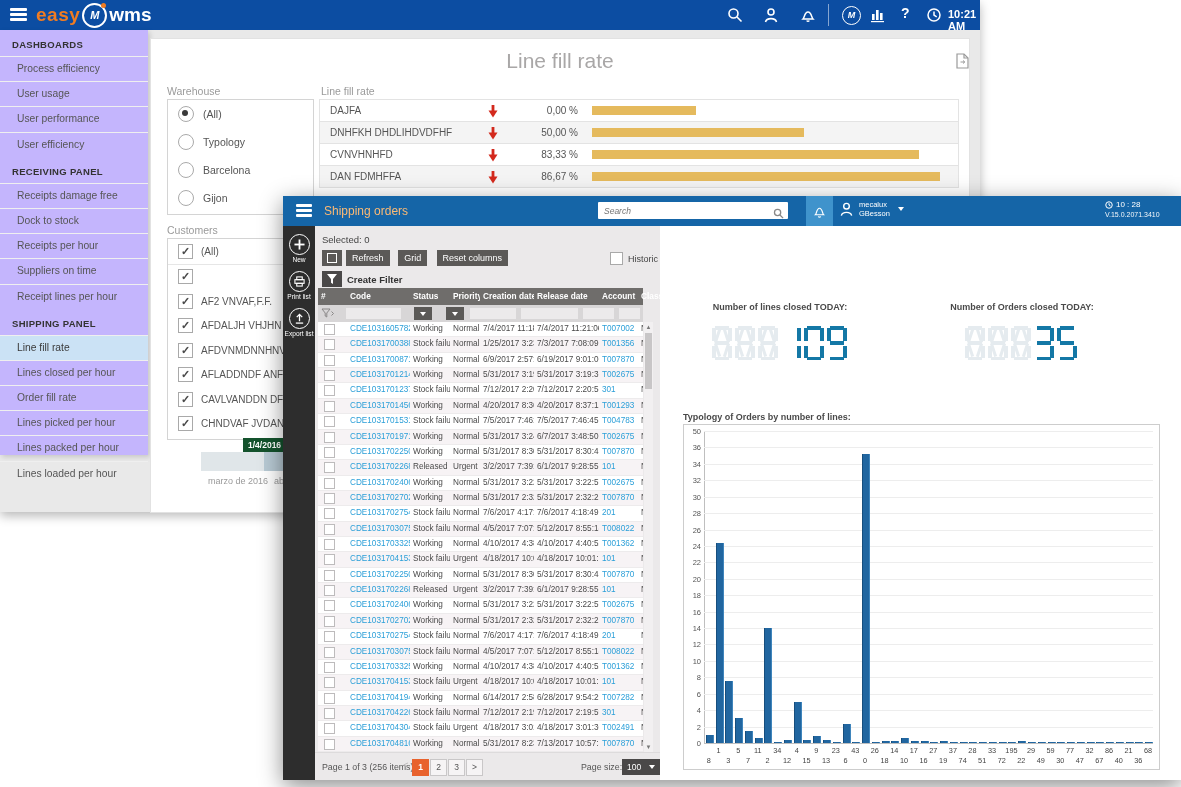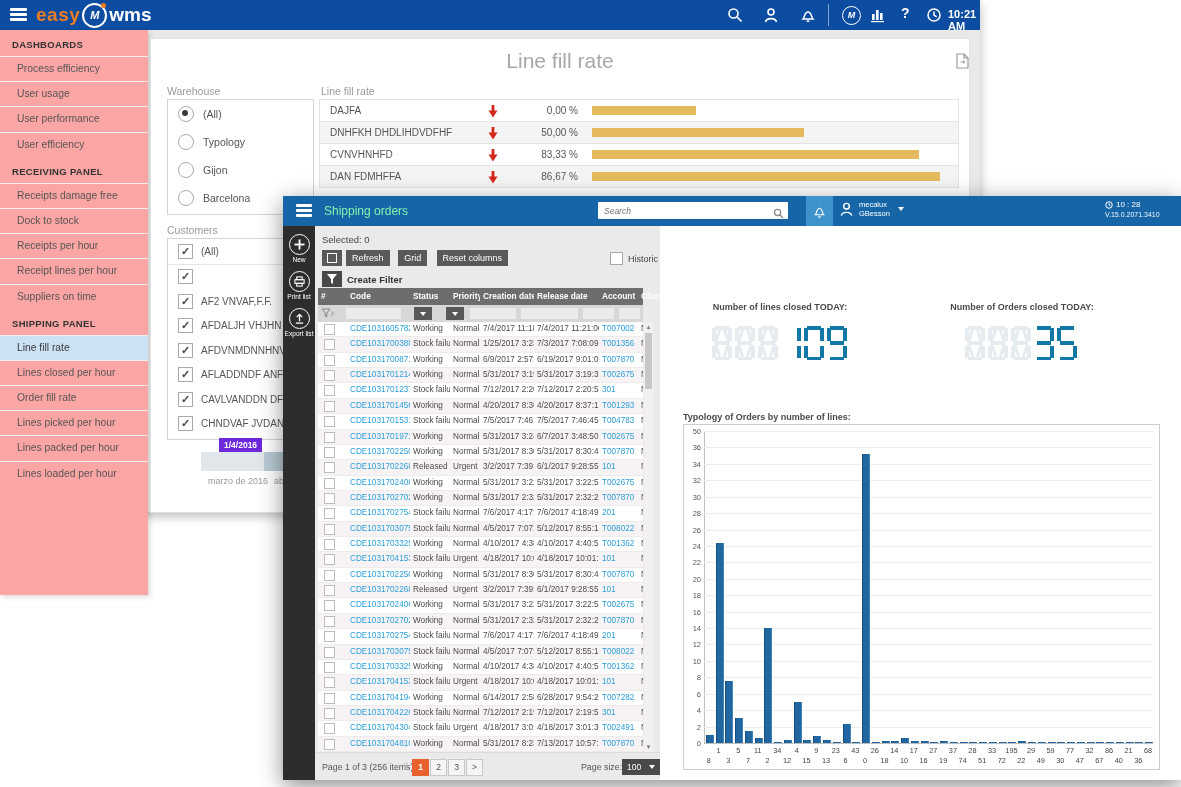--- a/index.html
+++ b/index.html
@@ -17,21 +17,21 @@
   #brand .mlogo i{position:absolute;right:-1px;top:-2px;width:5px;height:5px;background:#F07C22;border-radius:50%}
   #brand .wms{color:#fff;font-weight:bold;font-size:19px}
   .hicon{position:absolute;top:7px;width:16px;height:16px;color:#fff;cursor:pointer}
   .hicon svg{width:16px;height:16px;display:block}
   #topbar .divider{position:absolute;left:828px;top:4px;width:1px;height:22px;background:rgba(255,255,255,.5)}
   #hdr-time{position:absolute;left:948px;top:8px;color:#fff;font-size:11px;font-weight:bold}
   #hdr-qm{position:absolute;left:901px;top:5px;color:#fff;font-size:14px;font-weight:bold;cursor:pointer}
   #hdr-mlogo{position:absolute;left:842px;top:6px;width:17px;height:17px;border:1.5px solid #fff;border-radius:50%;color:#fff;font-size:9px;font-weight:bold;font-style:italic;text-align:center;line-height:16px}
 
   
-  #sidebar{position:absolute;left:0;top:30px;width:148px;height:565px;background:#fca5a5;box-shadow:2px 2px 5px rgba(0,0,0,.15)}
+  #sidebar{position:absolute;left:0;top:30px;width:148px;height:425px;background:#c4b5fd;box-shadow:2px 2px 5px rgba(0,0,0,.15)}
   .side-header{height:26px;line-height:30px;padding-left:12px;font-size:9.5px;font-weight:bold;color:#333;letter-spacing:.3px}
   .side-item{height:24.2px;line-height:24.2px;padding-left:17px;font-size:10.3px;color:#555;border-top:1px solid #efefef;cursor:pointer;white-space:nowrap}
   .side-item.sel{background:#CBE2F5;color:#3a3a3a}
 
   
   #panel{position:absolute;left:150px;top:38px;width:818px;height:473px;background:#fff;border:1px solid #e2e2e2}
   #page-title{position:absolute;left:0;top:10px;width:818px;text-align:center;font-size:21px;font-weight:300;color:#A9A7A7}
   #panel-export{position:absolute;left:805px;top:14px;width:13px;height:16px;cursor:pointer}
   .flabel{font-size:10.5px;color:#9a9a9a}
   #wh-label{position:absolute;left:16px;top:46px}
@@ -39,42 +39,42 @@
   .opt-row{height:28px;display:flex;align-items:center;padding-left:10px;font-size:10.5px;color:#555;cursor:pointer}
   .radio{width:14px;height:14px;border:1px solid #aaa;border-radius:50%;margin-right:9px;position:relative;background:#fff}
   .radio.on:after{content:"";position:absolute;left:3px;top:3px;width:6px;height:6px;border-radius:50%;background:#3a3a3a}
   #cu-label{position:absolute;left:16px;top:185px}
   #cu-card{position:absolute;left:16px;top:199px;width:145px;height:200px;border:1px solid #d4d4d4;background:#fff;overflow:hidden}
   .chk-row{height:24.5px;display:flex;align-items:center;padding-left:10px;font-size:10px;color:#555;white-space:nowrap;cursor:pointer}
   .chk-row:first-child{border-bottom:1px solid #e6e6e6}
   .cbox{width:13px;height:13px;border:1px solid #a9a9a9;margin-right:8px;background:#fff;flex:none;
         color:#4a4a4a;font-size:11px;line-height:12px;text-align:center;font-weight:bold}
   
-  #slider-tip{position:absolute;left:68px;top:399px;background:#6d28d9;color:#fff;font-size:8.5px;padding:2px 5px;font-weight:bold}
+  #slider-tip{position:absolute;left:92px;top:399px;background:#14532d;color:#fff;font-size:8.5px;padding:2px 5px;font-weight:bold}
   #slider-track{position:absolute;left:50px;top:413px;width:260px;height:19px;background:#E0E6E9;cursor:pointer}
   #slider-range{position:absolute;left:63px;top:0;height:19px;width:197px;background:#B8CAD4}
   #slider-lab1{position:absolute;left:57px;top:437px;font-size:9px;color:#9a9a9a}
   #slider-lab2{position:absolute;left:123px;top:437px;font-size:9px;color:#9a9a9a}
 
   
   #fr-label{position:absolute;left:170px;top:46px}
   #fr-card{position:absolute;left:168px;top:60px;width:640px;height:130px}
   .fr-row{position:relative;height:21px;border:1px solid #e3e3e3;border-top:none;display:flex;align-items:center;background:#fff}
   .fr-row:first-child{border-top:1px solid #e3e3e3}
   .fr-row.alt{background:#F4F4F4}
   .fr-name{position:absolute;left:10px;font-size:10px;color:#555}
   .fr-arrow{position:absolute;left:168px;top:4px;width:10px;height:12px}
   .fr-pct{position:absolute;left:200px;width:58px;text-align:right;font-size:10px;color:#555}
   .fr-bar{position:absolute;left:272px;height:9px;background:#E5BA5D}
 
   
   #ovl{position:absolute;left:283px;top:196px;width:898px;height:584px;background:#EBE9EA;box-shadow:0 6px 22px rgba(0,0,0,.45);z-index:5}
   #ovl-header{position:absolute;left:0;top:0;width:898px;height:30px;background:#1565A7}
   #ovl-header .burger{position:absolute;left:13px;top:8px;width:16px;height:13px;cursor:pointer}
-  #ovl-title{position:absolute;left:41px;top:0;line-height:30px;color:#86efac;font-size:12px}
+  #ovl-title{position:absolute;left:41px;top:0;line-height:30px;color:#fdba74;font-size:12px}
   #ovl-search{position:absolute;left:315px;top:6px;width:190px;height:17px;background:#fff;border-radius:1px}
   #ovl-search input{position:absolute;left:0;top:0;width:172px;height:17px;border:none;outline:none;background:transparent;
        font-size:8.5px;font-style:italic;color:#666;padding:0 0 0 6px;font-family:"Liberation Sans",sans-serif}
   #ovl-search .mag{position:absolute;right:4px;top:3px;width:11px;height:11px;color:#777;cursor:pointer}
   #bell-box{position:absolute;left:523px;top:0;width:27px;height:30px;background:#3F93CC;display:flex;align-items:center;justify-content:center;cursor:pointer}
   #ovl-user{position:absolute;left:556px;top:4px;display:flex;align-items:center;color:#fff;cursor:pointer}
   #ovl-user .utxt{font-size:7.5px;line-height:9px;margin-left:5px}
   #ovl-user .caret{width:0;height:0;border-left:3.5px solid transparent;border-right:3.5px solid transparent;border-top:4px solid #fff;margin-left:8px}
   #ovl-right{position:absolute;left:822px;top:4px;color:#fff}
   #ovl-clock{font-size:8px;display:flex;align-items:center;gap:3px}
@@ -200,22 +200,22 @@
   <div id="sidebar">
       <div class="side-header">DASHBOARDS</div>
       <div class="side-item">Process efficiency</div>
       <div class="side-item">User usage</div>
       <div class="side-item">User performance</div>
       <div class="side-item">User efficiency</div>
       <div class="side-header">RECEIVING PANEL</div>
       <div class="side-item">Receipts damage free</div>
       <div class="side-item">Dock to stock</div>
       <div class="side-item">Receipts per hour</div>
+      <div class="side-item">Suppliers on time</div>
       <div class="side-item">Receipt lines per hour</div>
-      <div class="side-item">Suppliers on time</div>
       <div class="side-header">SHIPPING PANEL</div>
       <div class="side-item sel">Line fill rate</div>
       <div class="side-item">Lines closed per hour</div>
       <div class="side-item">Order fill rate</div>
       <div class="side-item">Lines picked per hour</div>
       <div class="side-item">Lines packed per hour</div>
       <div class="side-item">Lines loaded per hour</div>
     </div>
 
   <div id="panel">
@@ -232,25 +232,25 @@
         <div class="opt-row">
           <span class="radio on"></span>
           <span>(All)</span>
         </div>
         <div class="opt-row">
           <span class="radio"></span>
           <span>Typology</span>
         </div>
         <div class="opt-row">
           <span class="radio"></span>
-          <span>Gijon</span>
+          <span>Barcelona</span>
         </div>
         <div class="opt-row">
           <span class="radio"></span>
-          <span>Barcelona</span>
+          <span>Gijon</span>
         </div>
       </div>
     <div id="cu-label" class="flabel">Customers</div>
     <div id="cu-card">
         <div class="chk-row">
           <span class="cbox">✓</span>
           <span>(All)</span>
         </div>
         <div class="chk-row">
           <span class="cbox">✓</span>

